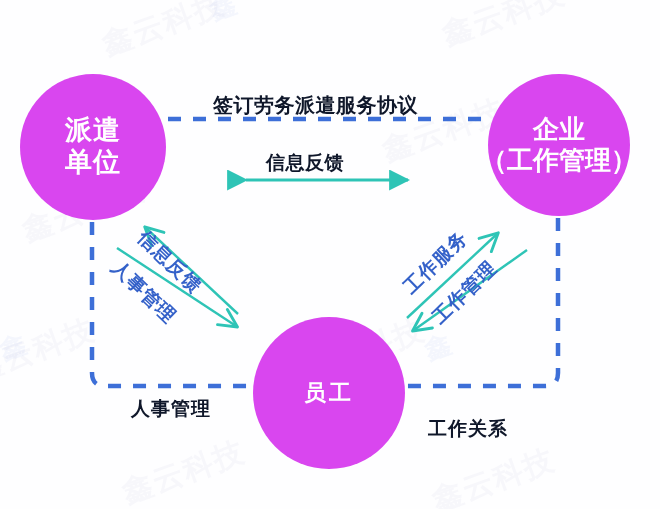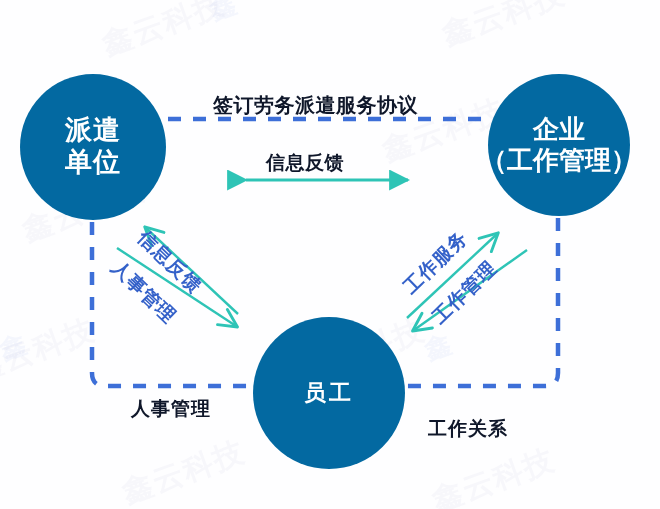--- a/index.html
+++ b/index.html
@@ -57,21 +57,21 @@
   .lines-layer {
     position: absolute;
     inset: 0;
     z-index: 1;
   }
 
   
   .node-circle {
     position: absolute;
     border-radius: 50%;
-    background: #0369a1;
+    background: #d946ef;
     z-index: 2;
     display: flex;
     flex-direction: column;
     align-items: center;
     justify-content: center;
     color: #ffffff;
     font-weight: 700;
     line-height: 1.18;
     text-align: center;
   }

